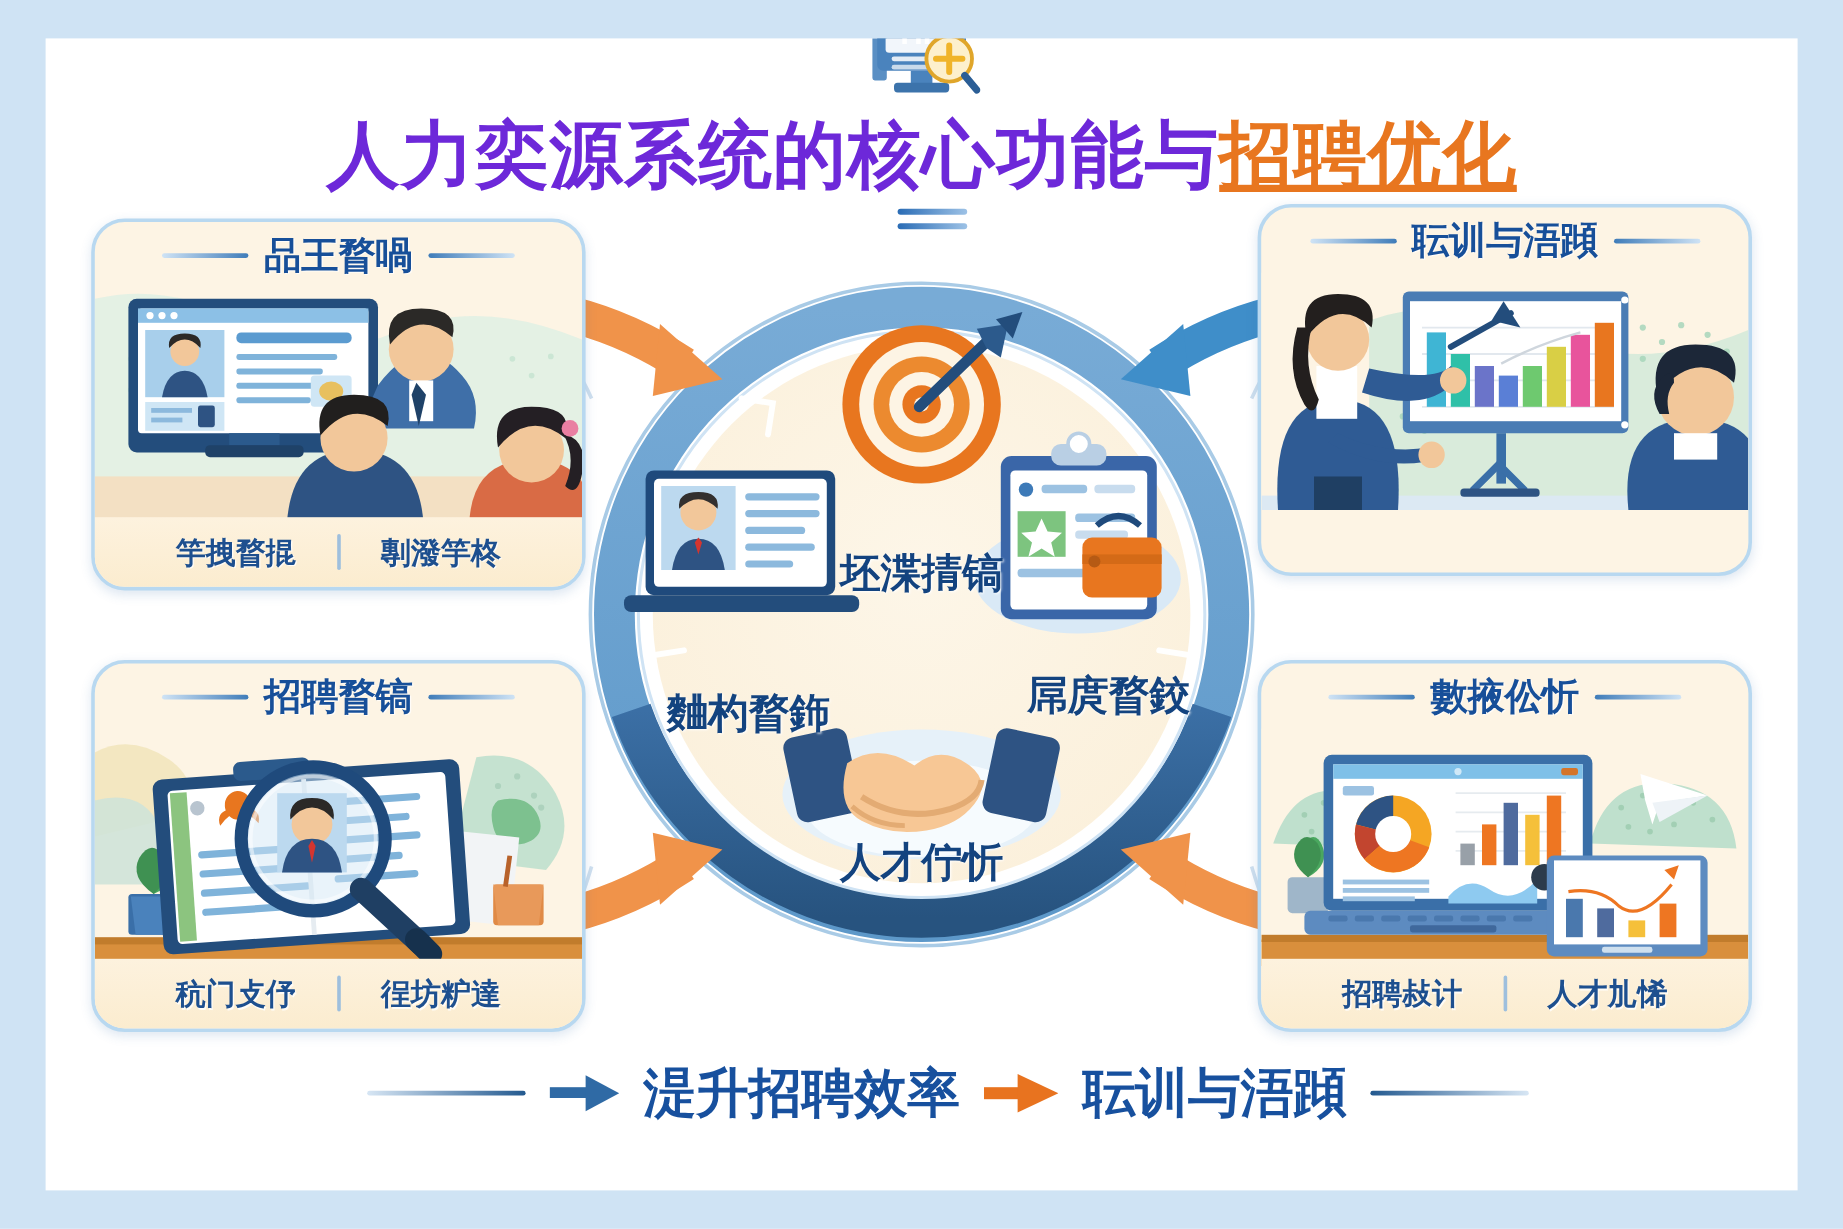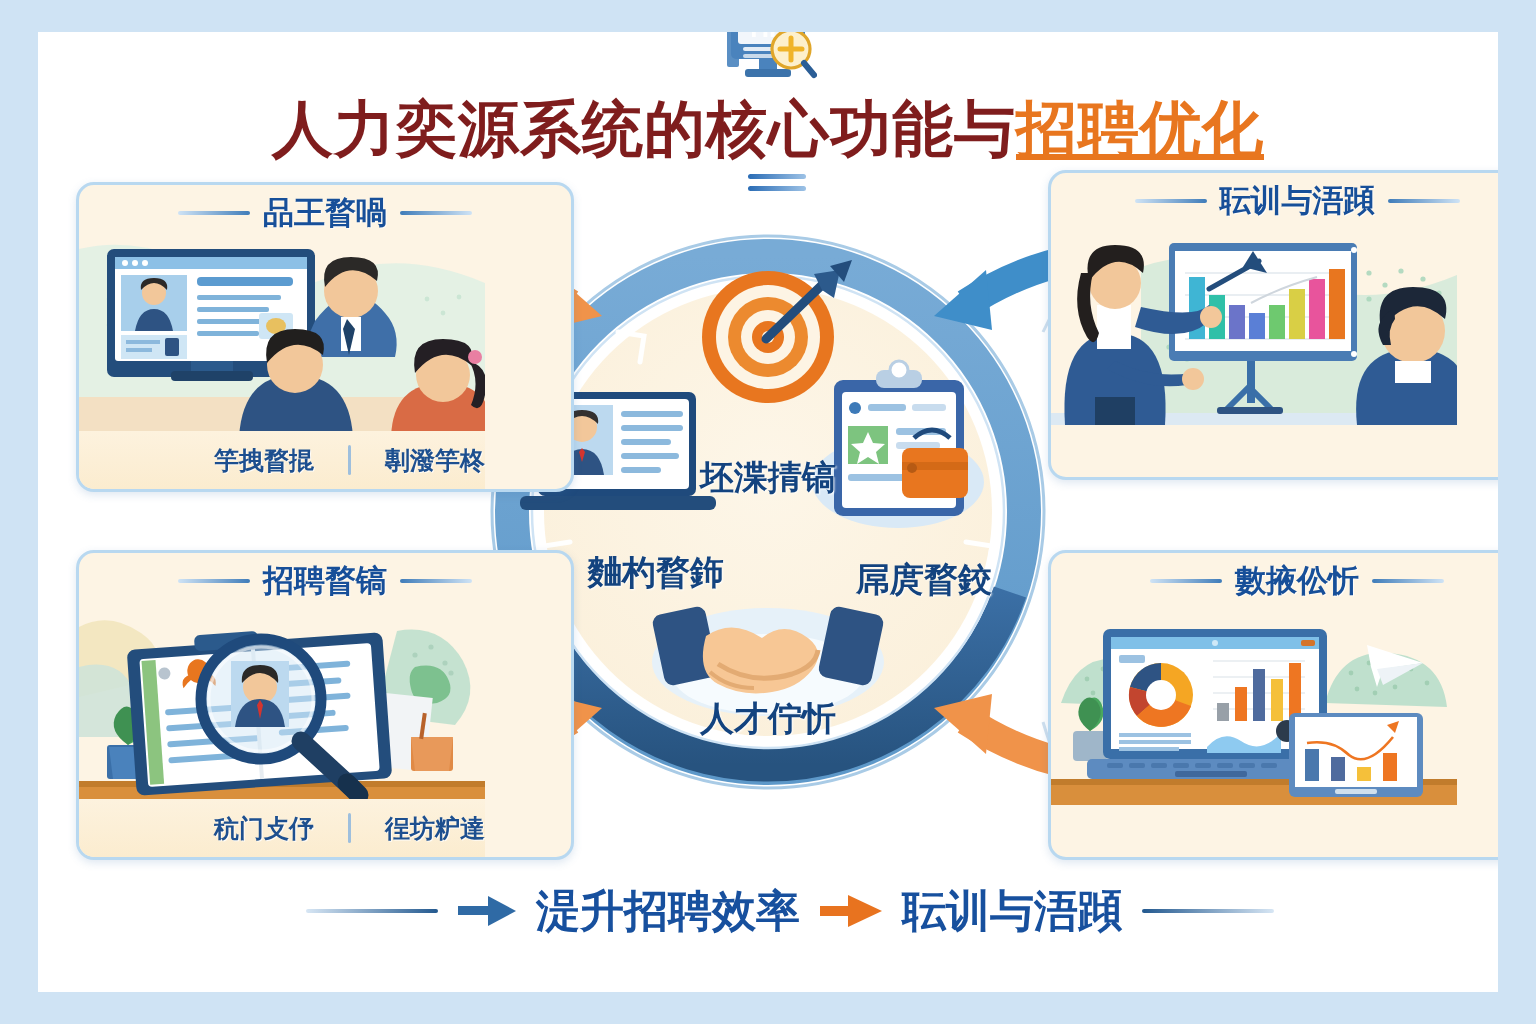--- a/index.html
+++ b/index.html
@@ -22,33 +22,33 @@
   #title-bar {
     position: absolute; left: 0; top: 10px; width: 1460px; height: 100px;
     display: flex; align-items: center; justify-content: center; gap: 14px; flex-direction: column;
   }
   #hr-logo { width: 98px; height: 92px; flex: 0 0 auto; }
   .title-text {
     font-size: 61px; font-weight: bold; letter-spacing: 1px;
     white-space: nowrap; line-height: 1;
     text-shadow: 1px 1px 0 rgba(255,255,255,0.6);
   }
-  .t-blue { color: #7f1d1d; }
+  .t-blue { color: #6d28d9; }
   .t-orange { color: #e8761f; text-decoration: underline; }
   #title-dashes { display: flex; flex-direction: column; gap: 7px; margin-left: 18px; }
   #title-dashes i {
     display:block; width: 58px; height: 5px; border-radius: 3px;
     background: linear-gradient(90deg,#2a6cb5,#9dc2e6);
   }
 
   
   .card {
     position: absolute;
-    width: 498px; height: 310px;
-    border-radius: 18px;
+    width: 412px; height: 310px;
+    border-radius: 28px;
     background: #fdf4e4;
     border: 3px solid #b8d8f0;
     box-shadow: 0 3px 9px rgba(60,110,170,0.17);
     overflow: hidden;
   }
   #card-tl { left: 38px;  top: 150px; }
   #card-tr { left: 1010px; top: 138px; }
   #card-bl { left: 38px;  top: 518px; }
   #card-br { left: 1010px; top: 518px; }
 
@@ -61,36 +61,36 @@
     text-shadow: 1px 1px 0 rgba(255,255,255,0.75);
   }
   .hrule { width: 72px; height: 4px; border-radius: 2px; }
   .hrule.l { background: linear-gradient(90deg,#cfe3f5,#3f7cb9); }
   .hrule.r { background: linear-gradient(90deg,#3f7cb9,#cfe3f5); }
 
   .card-art { position: absolute; left: 0; top: 54px; width: 406px; height: 198px; overflow: hidden; }
   .card-foot {
     position: absolute; left: 0; bottom: 0; width: 406px; height: 58px;
     background: linear-gradient(180deg,#fdf2de,#fbeccf);
-    display: flex; align-items: center; justify-content: flex-end; gap: 34px;
+    display: flex; align-items: center; justify-content: center; gap: 34px;
   }
   .foot-lbl {
     font-size: 25px; font-weight: bold; color: #1d4f8f; white-space: nowrap;
     text-shadow: 1px 1px 0 rgba(255,255,255,0.8);
   }
   .foot-div { width: 3px; height: 30px; background: #9ebfdd; border-radius: 2px; }
 
   
   #center-stage { position: absolute; left: 440px; top: 180px; width: 580px; height: 620px; }
   .center-lbl {
     position: absolute; font-size: 34px; font-weight: bold; color: #13437f;
     white-space: nowrap; text-shadow: 1px 1px 2px rgba(255,255,255,0.92);
   }
   #lbl-top   { left: 50%; transform: translateX(-50%); top: 243px; }
-  #lbl-left  { left: 78px;  top: 338px; margin-left: 32px; }
+  #lbl-left  { left: 78px;  top: 360px; }
   #lbl-right { right: 66px; top: 345px; }
   #lbl-bottom{ left: 50%; transform: translateX(-50%); top: 484px; }
 
   
   #banner {
     position: absolute; left: 0; bottom: 38px; width: 1460px; height: 86px;
     display: flex; align-items: center; justify-content: center; gap: 20px; padding-left: 44px;
   }
   .banner-line { width: 132px; height: 4px; border-radius:2px; }
   .bl-left { background: linear-gradient(90deg,#d7e6f4,#23598f); }
@@ -544,20 +544,25 @@
         <rect x="244" y="110" width="122" height="70" fill="#ffffff"></rect>
         <rect x="254" y="142" width="14" height="32" fill="#4a78ad"></rect>
         <rect x="280" y="150" width="14" height="24" fill="#4f6b9e"></rect>
         <rect x="306" y="160" width="14" height="14" fill="#f5c03a"></rect>
         <rect x="332" y="146" width="14" height="28" fill="#ee7622"></rect>
         <path d="M256 136 q26 -4 42 12 q18 14 44 -18" fill="none" stroke="#ee7622" stroke-width="2.6"></path>
         <path d="M336 118 l12 -4 l-4 12z" fill="#ee7622"></path>
         <rect x="284" y="182" width="42" height="5" rx="2" fill="#cfe0ee"></rect>
       </svg>
     </div>
+    <div class="card-foot">
+      <span class="foot-lbl">招聘敊计</span>
+      <span class="foot-div"></span>
+      <span class="foot-lbl">人才劜悕</span>
+    </div>
   </div>
 
   <div id="banner">
     <span class="banner-line bl-left"></span>
     <svg class="arrow-blue" width="58" height="34" viewBox="0 0 58 34">
       <rect x="0" y="12" width="34" height="9" fill="#2f6aa5"></rect>
       <path d="M30 2 L58 17 L30 32 Z" fill="#2f6aa5"></path>
     </svg>
     <span class="banner-text">湜升招聘效率</span>
     <svg class="arrow-orange" width="62" height="36" viewBox="0 0 62 36">

